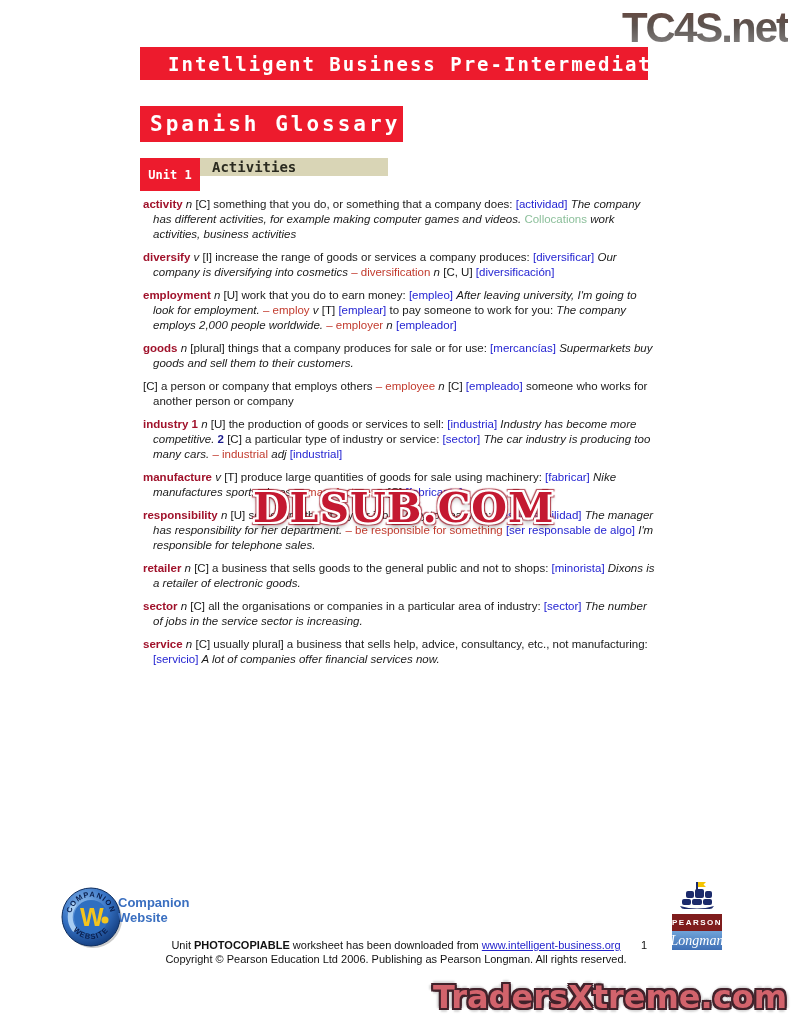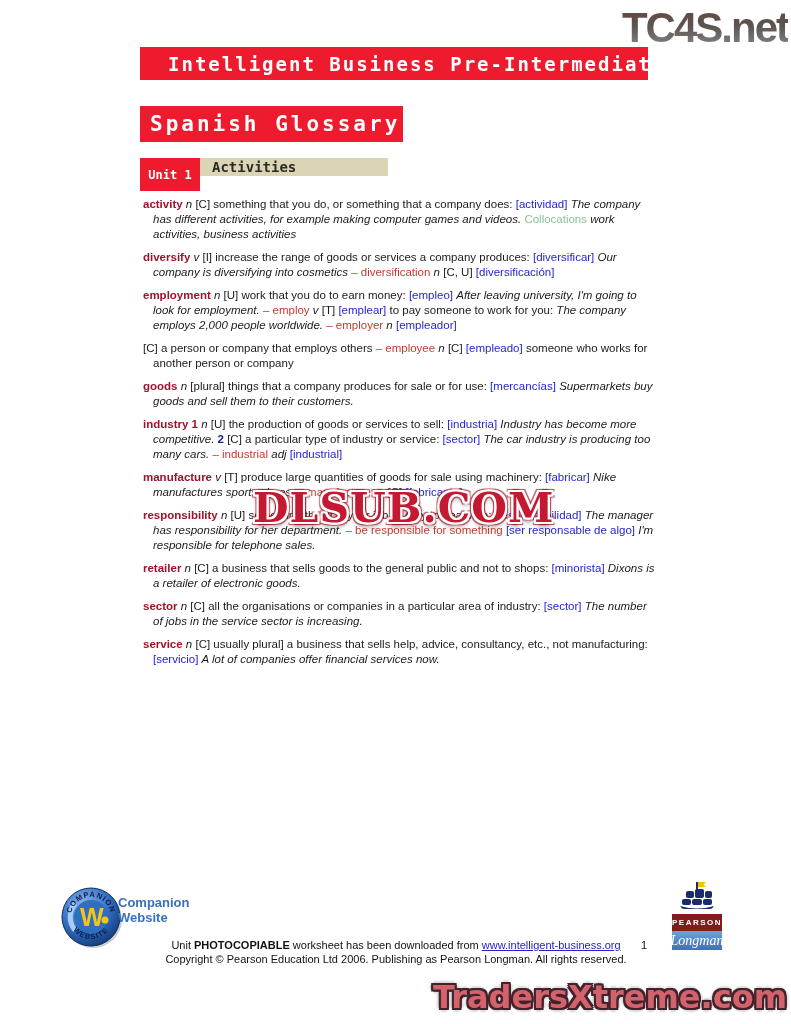--- a/index.html
+++ b/index.html
@@ -142,22 +142,22 @@
 </div>
 <div class="unitbar">
   <div class="red">Unit 1</div>
   <div class="beige">Activities</div>
 </div>
 
 <div class="entries">
     <p class="entry"><span class="seg-term">activity </span><span class="seg-gram">n </span><span class="seg-plain">[C] something that you do, or something that a company does: </span><span class="seg-es">[actividad] </span><span class="seg-ex">The company has different activities, for example making computer games and videos. </span><span class="seg-coll">Collocations </span><span class="seg-ex">work activities, business activities</span></p>
     <p class="entry"><span class="seg-term">diversify </span><span class="seg-gram">v </span><span class="seg-plain">[I] increase the range of goods or services a company produces: </span><span class="seg-es">[diversificar] </span><span class="seg-ex">Our company is diversifying into cosmetics </span><span class="seg-deriv">– diversification </span><span class="seg-gram">n </span><span class="seg-plain">[C, U] </span><span class="seg-es">[diversificación]</span></p>
     <p class="entry"><span class="seg-term">employment </span><span class="seg-gram">n </span><span class="seg-plain">[U] work that you do to earn money: </span><span class="seg-es">[empleo] </span><span class="seg-ex">After leaving university, I'm going to look for employment. </span><span class="seg-deriv">– employ </span><span class="seg-gram">v </span><span class="seg-plain">[T] </span><span class="seg-es">[emplear] </span><span class="seg-plain">to pay someone to work for you: </span><span class="seg-ex">The company employs 2,000 people worldwide. </span><span class="seg-deriv">– employer </span><span class="seg-gram">n </span><span class="seg-es">[empleador]</span></p>
+    <p class="entry"><span class="seg-term">goods </span><span class="seg-gram">n </span><span class="seg-plain">[plural] things that a company produces for sale or for use: </span><span class="seg-es">[mercancías] </span><span class="seg-ex">Supermarkets buy goods and sell them to their customers.</span></p>
     <p class="entry"><span class="seg-plain">[C] a person or company that employs others </span><span class="seg-deriv">– employee </span><span class="seg-gram">n </span><span class="seg-plain">[C] </span><span class="seg-es">[empleado] </span><span class="seg-plain">someone who works for another person or company</span></p>
-    <p class="entry"><span class="seg-term">goods </span><span class="seg-gram">n </span><span class="seg-plain">[plural] things that a company produces for sale or for use: </span><span class="seg-es">[mercancías] </span><span class="seg-ex">Supermarkets buy goods and sell them to their customers.</span></p>
     <p class="entry"><span class="seg-term">industry 1 </span><span class="seg-gram">n </span><span class="seg-plain">[U] the production of goods or services to sell: </span><span class="seg-es">[industria] </span><span class="seg-ex">Industry has become more competitive. </span><span class="seg-num">2 </span><span class="seg-plain">[C] a particular type of industry or service: </span><span class="seg-es">[sector] </span><span class="seg-ex">The car industry is producing too many cars. </span><span class="seg-deriv">– industrial </span><span class="seg-gram">adj </span><span class="seg-es">[industrial]</span></p>
     <p class="entry"><span class="seg-term">manufacture </span><span class="seg-gram">v </span><span class="seg-plain">[T] produce large quantities of goods for sale using machinery: </span><span class="seg-es">[fabricar] </span><span class="seg-ex">Nike manufactures sports shoes. </span><span class="seg-deriv">– manufacturer </span><span class="seg-gram">n </span><span class="seg-plain">[C] </span><span class="seg-es">[fabricante]</span></p>
     <p class="entry"><span class="seg-term">responsibility </span><span class="seg-gram">n </span><span class="seg-plain">[U] something that it is your job or duty to deal with: </span><span class="seg-es">[responsabilidad] </span><span class="seg-ex">The manager has responsibility for her department. </span><span class="seg-deriv">– be responsible for something </span><span class="seg-es">[ser responsable de algo] </span><span class="seg-ex">I'm responsible for telephone sales.</span></p>
     <p class="entry"><span class="seg-term">retailer </span><span class="seg-gram">n </span><span class="seg-plain">[C] a business that sells goods to the general public and not to shops: </span><span class="seg-es">[minorista] </span><span class="seg-ex">Dixons is a retailer of electronic goods.</span></p>
     <p class="entry"><span class="seg-term">sector </span><span class="seg-gram">n </span><span class="seg-plain">[C] all the organisations or companies in a particular area of industry: </span><span class="seg-es">[sector] </span><span class="seg-ex">The number of jobs in the service sector is increasing.</span></p>
     <p class="entry"><span class="seg-term">service </span><span class="seg-gram">n </span><span class="seg-plain">[C] usually plural] a business that sells help, advice, consultancy, etc., not manufacturing: </span><span class="seg-es">[servicio] </span><span class="seg-ex">A lot of companies offer financial services now.</span></p>
   </div>
 
 <div class="wm-mid">DLSUB.COM</div>
 

